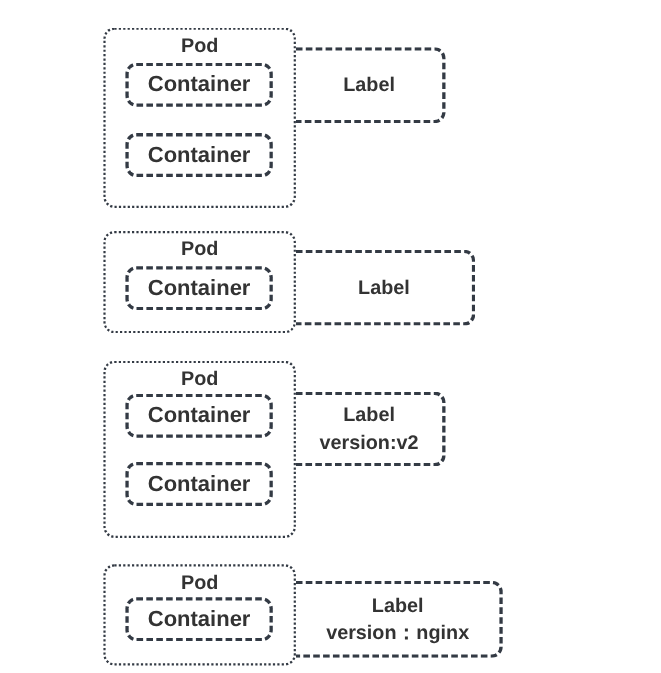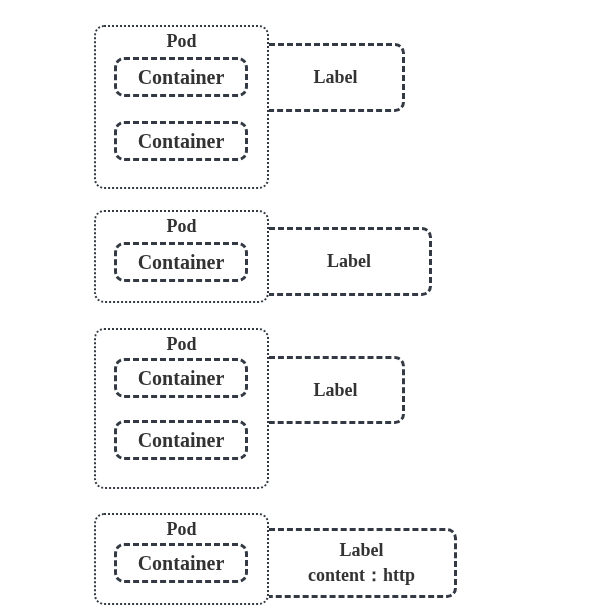--- a/index.html
+++ b/index.html
@@ -1,21 +1,21 @@
 <!DOCTYPE html>
 <html style="--stroke: #333a44; --text: #333333; --bg: #ffffff;"><head>
 <meta charset="utf-8">
 <style>
   html, body { margin: 0; padding: 0; background: #ffffff; }
   .canvas {
     position: relative;
     width: 601px;
     height: 612px;
     background: var(--bg, #ffffff);
-    font-family: Liberation Serif, serif;
+    font-family: Liberation Sans, sans-serif;
     font-weight: bold;
     color: var(--text, #333333);
     overflow: hidden;
   }
   .pod {
     position: absolute;
     box-sizing: border-box;
     border: 2px dotted var(--stroke, #333a44);
     border-radius: 10px;
     background: transparent;
@@ -104,26 +104,27 @@
     <div class="pod-title">Pod</div>
     <div class="cbox c3a">
       <span>Container</span>
     </div>
     <div class="cbox c3b">
       <span>Container</span>
     </div>
   </div>
   <div class="lbox l3">
     <div>Label</div>
+    <div>version:v2</div>
   </div>
 
   <div class="pod pod4">
     <div class="pod-title">Pod</div>
     <div class="cbox c4a">
       <span>Container</span>
     </div>
   </div>
   <div class="lbox l4">
     <div>Label</div>
-    <div>content：http</div>
+    <div>version：nginx</div>
   </div>
 
 </div>
 
 </body></html>

